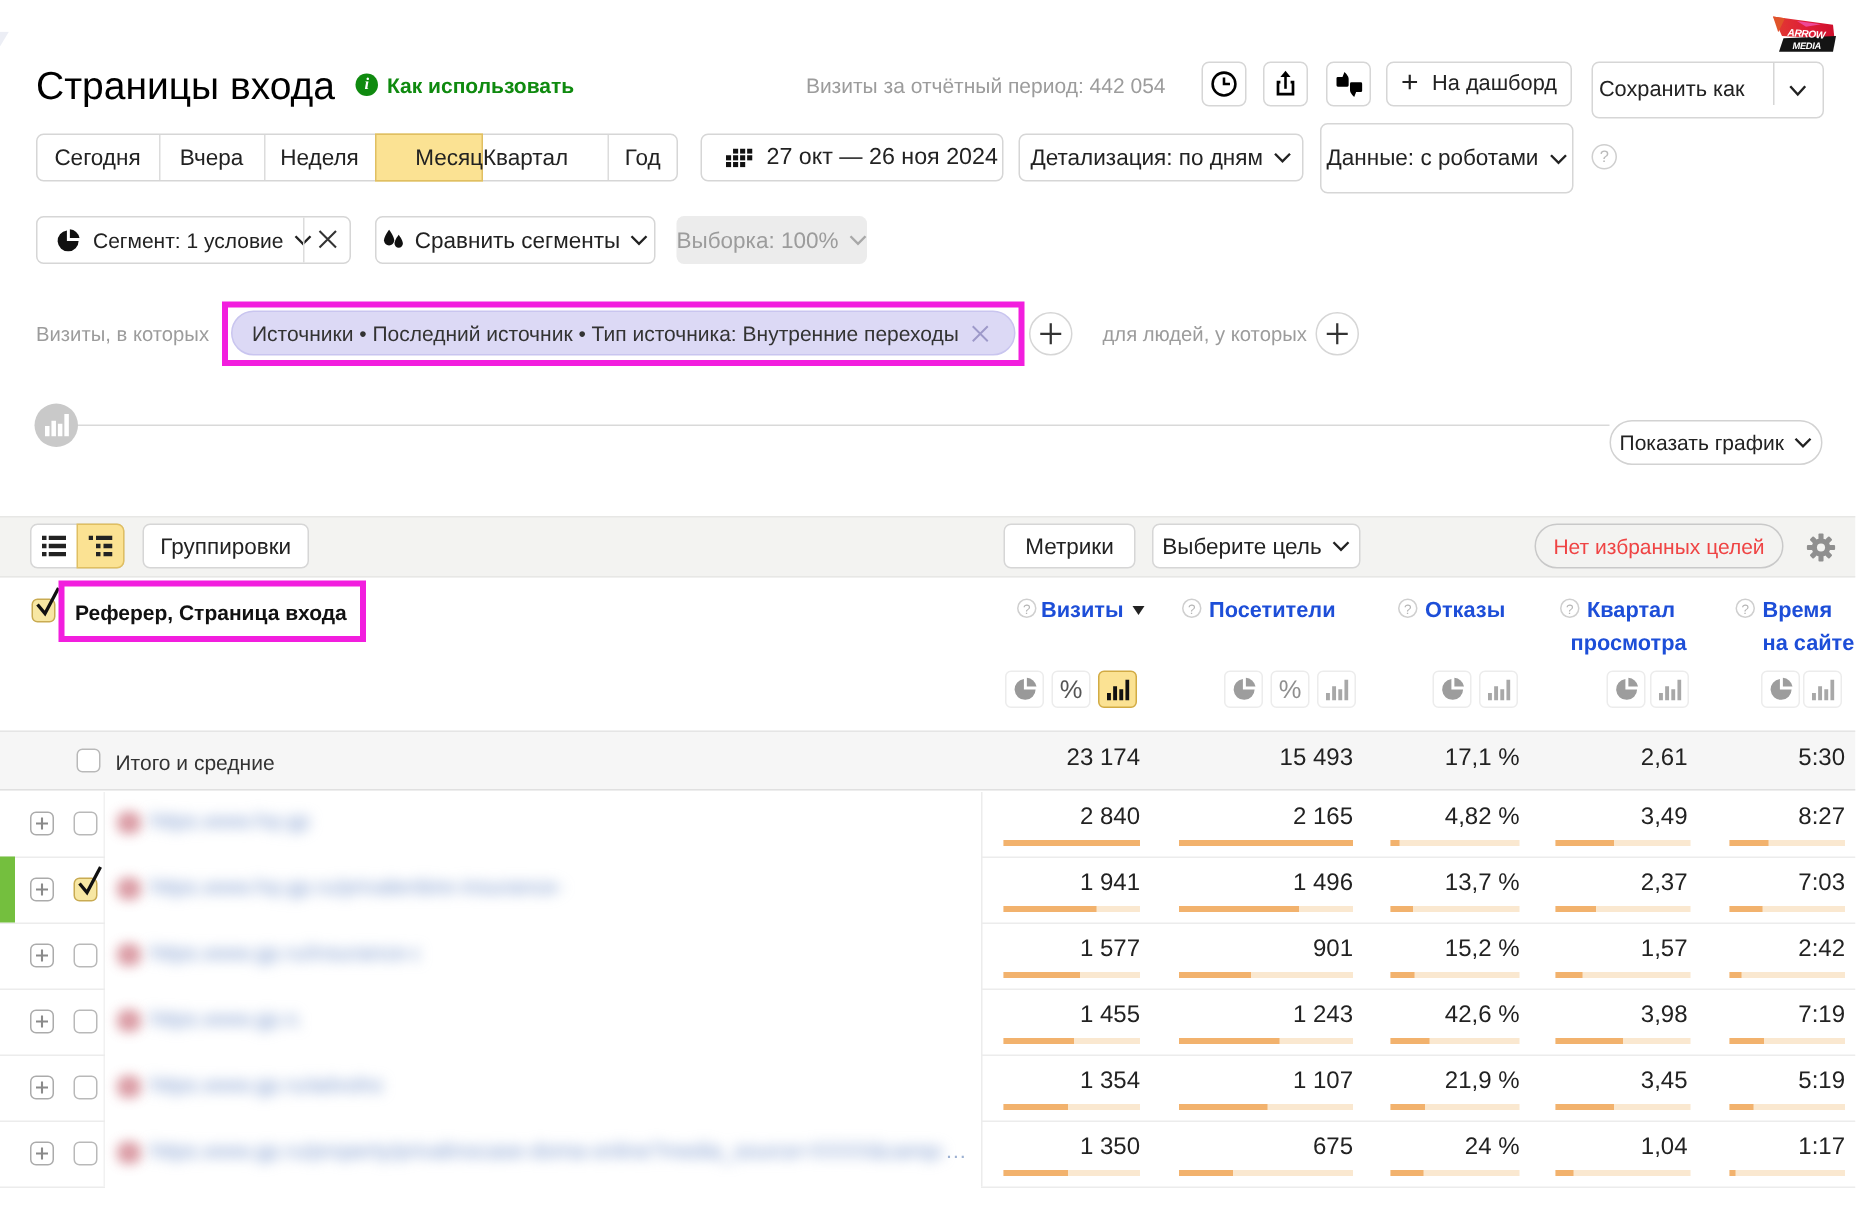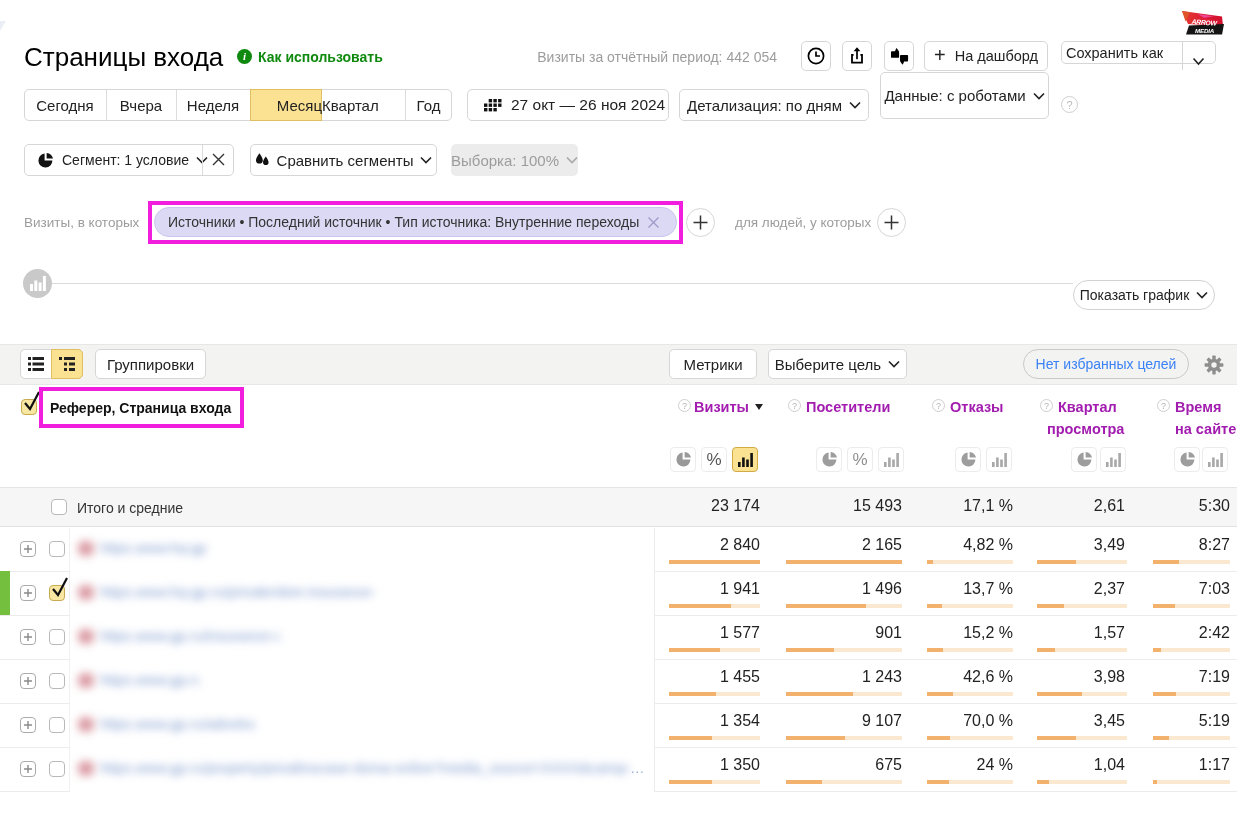--- a/index.html
+++ b/index.html
@@ -2,21 +2,21 @@
 <html><head>
 <meta charset="utf-8">
 <style>
 *{margin:0;padding:0;box-sizing:border-box}
 html,body{width:1237px;height:814px}
 body{font-family:"Liberation Sans",sans-serif;background:#fff;position:relative;overflow:hidden;color:#222}
 .abs{position:absolute}
 .btn{position:absolute;border:1px solid #d6d6d6;border-radius:5px;background:#fff;display:flex;align-items:center;justify-content:center;color:#222;font-size:15px;white-space:nowrap}
 .gray{color:#9c9c9c}
 .chev{display:inline-block;margin-left:7px}
-.hdr{position:absolute;font-size:14.5px;font-weight:700;color:#a21caf;white-space:nowrap}
+.hdr{position:absolute;font-size:14.5px;font-weight:700;color:#1d4ed8;white-space:nowrap}
 .selbox{position:absolute;top:447px;width:26px;height:25px;border:1px solid #ececec;border-radius:4px;background:#fff;display:flex;align-items:center;justify-content:center}
 .num{position:absolute;font-size:16px;color:#222;text-align:right;width:110px}
 .track{position:absolute;height:3.5px;background:#fae8d0}
 .fill{position:absolute;height:3.5px;background:#f2b26d}
 .cbx{position:absolute;width:16px;height:16px;border:1px solid #b9b9b9;border-radius:4px;background:#fff}
 .plus{position:absolute;width:16px;height:16px;border:1px solid #ababab;border-radius:4px;background:#fff}
 .rowsep{position:absolute;height:1px;background:#ececec}
 .urlblur{position:absolute;font-size:14.5px;color:#7b98cd;filter:blur(4.2px);white-space:nowrap}
 .fav{position:absolute;width:16px;height:15px;border-radius:6px;background:#d2848f;filter:blur(4px);opacity:.8}
 </style>
@@ -46,21 +46,21 @@
 <div class="btn" style="left:884px;top:41px;width:30px;height:30px">
 <svg width="20" height="20" viewBox="0 0 20 20">
       <defs>
         <path id="q" d="M2 6.2 Q2 5.3 2.9 5.3 L6 5.3 L7.3 2 Q8.9 3.4 9.7 5 Q10.1 5.8 10.1 6.5 L10.1 10.9 Q10.1 11.8 9.2 11.8 L2.9 11.8 Q2 11.8 2 10.9 Z"></path>
       </defs>
       <use href="#q" fill="#000"></use>
       <use href="#q" fill="#000" transform="rotate(180 10.55 10.35)"></use>
     </svg>
 </div>
 <div class="btn" style="left:924px;top:41px;width:124px;height:30px;font-size:14.5px"><span style="font-size:20px;font-weight:400;margin-right:9px;margin-top:-2px">+</span>На дашборд</div>
-<div class="btn" style="left:1061px;top:41px;width:155px;height:23px;padding-right:48px;font-size:14.5px">Сохранить как</div>
+<div class="btn" style="left:1061px;top:41px;width:155px;height:38px;padding-right:48px;font-size:14.5px">Сохранить как</div>
 <div class="abs" style="left:1182px;top:42px;width:1px;height:28px;background:#d6d6d6"></div>
 <div class="abs" style="left:1192px;top:52px"><svg width="13" height="9">
       <path d="M1.5 1.5 L6.5 7 L11.5 1.5" fill="none" stroke="#222" stroke-width="1.6"></path>
     </svg></div>
 
 <div class="abs" style="left:1177px;top:7px">
 <svg width="52" height="32" viewBox="0 0 52 32">
 <defs>
 <linearGradient id="ag" x1="0" y1="0" x2="1" y2="0">
           <stop offset="0" stop-color="#e23c30"></stop>
@@ -102,21 +102,21 @@
         <rect x="0" y="9" width="3.4" height="3.4"></rect>
         <rect x="4.7" y="9" width="3.4" height="3.4"></rect>
         <rect x="9.4" y="9" width="3.4" height="3.4"></rect>
       </g>
     </svg>
 <span style="font-size:15.5px">27 окт — 26 ноя 2024</span>
 </div>
 <div class="btn" style="left:679px;top:89px;width:190px;height:32px">Детализация: по дням<svg class="chev" width="12" height="8">
       <path d="M1 1.5 L6 6.5 L11 1.5" fill="none" stroke="#222" stroke-width="1.6"></path>
     </svg></div>
-<div class="btn" style="left:880px;top:72px;width:169px;height:47px">Данные: с роботами<svg class="chev" width="12" height="8">
+<div class="btn" style="left:880px;top:82px;width:169px;height:47px">Данные: с роботами<svg class="chev" width="12" height="8">
       <path d="M1 1.5 L6 6.5 L11 1.5" fill="none" stroke="#222" stroke-width="1.6"></path>
     </svg></div>
 <div class="abs" style="left:1061px;top:96px;width:17px;height:17px;border-radius:50%;border:1px solid #cfcfcf;color:#bbb;font-size:11px;text-align:center;line-height:16px">?</div>
 
 <div class="btn" style="left:24px;top:144px;width:210px;height:32px;justify-content:flex-start;padding-left:12px">
 <svg width="17" height="17" viewBox="0 0 17 17" style="margin-right:8px">
       <path d="M7.6 1.6 A7 7 0 1 0 15.4 8.6 L7.6 8.6 Z" fill="#111"></path>
       <path d="M9.6 0.9 A7.2 7.2 0 0 1 16 6.6 L9.6 6.6 Z" fill="#111"></path>
     </svg>
 <span style="font-size:14px">Сегмент: 1 условие</span>
@@ -191,21 +191,21 @@
       <rect x="10" y="5.5" width="6" height="3"></rect>
       <rect x="5" y="11" width="3" height="3"></rect>
       <rect x="10" y="11" width="6" height="3"></rect>
     </g>
   </svg>
 <div class="btn" style="left:95px;top:349px;width:111px;height:30px">Группировки</div>
 <div class="btn" style="left:669px;top:349px;width:88px;height:30px">Метрики</div>
 <div class="btn" style="left:768px;top:349px;width:139px;height:30px">Выберите цель<svg class="chev" width="12" height="8">
       <path d="M1 1.5 L6 6.5 L11 1.5" fill="none" stroke="#222" stroke-width="1.6"></path>
     </svg></div>
-<div class="abs" style="left:1023px;top:349px;width:166px;height:30px;border:1px solid #c9c9c9;border-radius:16px;background:transparent;display:flex;align-items:center;justify-content:center;font-size:14px;color:#3b82f6">Нет избранных целей</div>
+<div class="abs" style="left:1023px;top:349px;width:166px;height:30px;border:1px solid #c9c9c9;border-radius:16px;background:transparent;display:flex;align-items:center;justify-content:center;font-size:14px;color:#ef4444">Нет избранных целей</div>
 <svg class="abs" style="left:1204px;top:355px" width="20" height="20" viewBox="0 0 20 20">
     <g fill="#8f8f8f">
       <circle cx="10" cy="10" r="6.2"></circle>
       <rect x="8.3" y="0.6" width="3.4" height="4" rx="0.7"></rect>
       <rect x="8.3" y="15.4" width="3.4" height="4" rx="0.7"></rect>
       <rect x="0.6" y="8.3" width="4" height="3.4" rx="0.7"></rect>
       <rect x="15.4" y="8.3" width="4" height="3.4" rx="0.7"></rect>
       <g transform="rotate(45 10 10)">
         <rect x="8.3" y="0.9" width="3.4" height="3.8" rx="0.7"></rect>
         <rect x="8.3" y="15.3" width="3.4" height="3.8" rx="0.7"></rect>
@@ -442,22 +442,22 @@
 <div class="track" style="left:1153px;top:692px;width:77px"></div>
 <div class="fill" style="left:1153px;top:692px;width:23px"></div>
 
 <div class="plus" style="left:20px;top:717px"><svg width="14" height="14">
       <path d="M7 3 V11 M3 7 H11" stroke="#8a8a8a" stroke-width="1.4"></path>
     </svg></div>
 <div class="cbx" style="left:49px;top:717px"></div>
 <div class="fav" style="left:78px;top:717px"></div>
 <div class="urlblur" style="left:100px;top:716px;width:155px;overflow:hidden">https.www.gp.ru/advolnaga</div>
 <div class="num" style="left:650px;top:712px">1 354</div>
-<div class="num" style="left:792px;top:712px">9 107</div>
-<div class="num" style="left:903px;top:712px">70,0 %</div>
+<div class="num" style="left:792px;top:712px">1 107</div>
+<div class="num" style="left:903px;top:712px">21,9 %</div>
 <div class="num" style="left:1015px;top:712px">3,45</div>
 <div class="num" style="left:1120px;top:712px">5:19</div>
 <div class="track" style="left:669px;top:736px;width:91px"></div>
 <div class="fill" style="left:669px;top:736px;width:43px"></div>
 <div class="track" style="left:786px;top:736px;width:116px"></div>
 <div class="fill" style="left:786px;top:736px;width:59px"></div>
 <div class="track" style="left:927px;top:736px;width:86px"></div>
 <div class="fill" style="left:927px;top:736px;width:23px"></div>
 <div class="track" style="left:1037px;top:736px;width:90px"></div>
 <div class="fill" style="left:1037px;top:736px;width:39px"></div>

